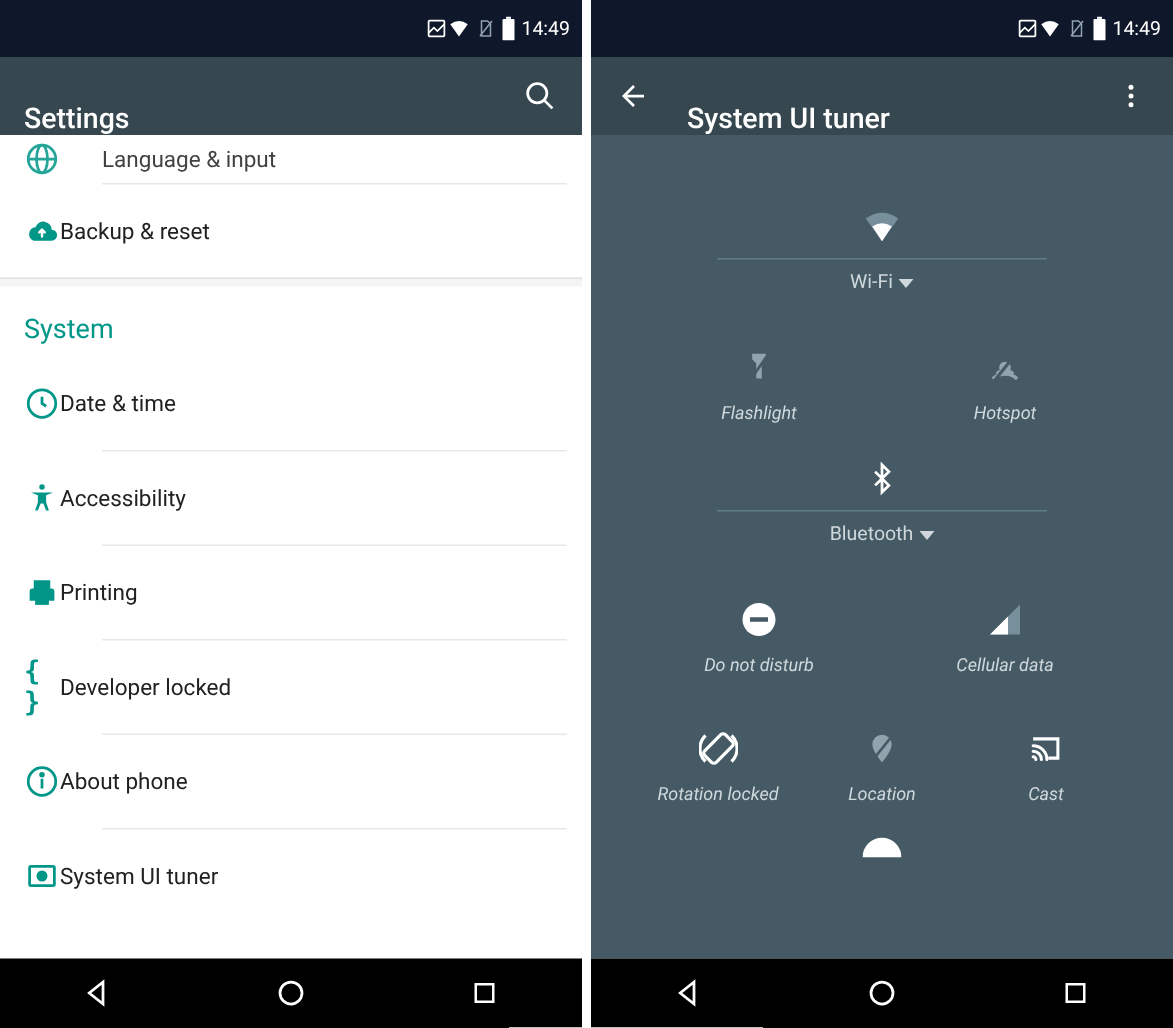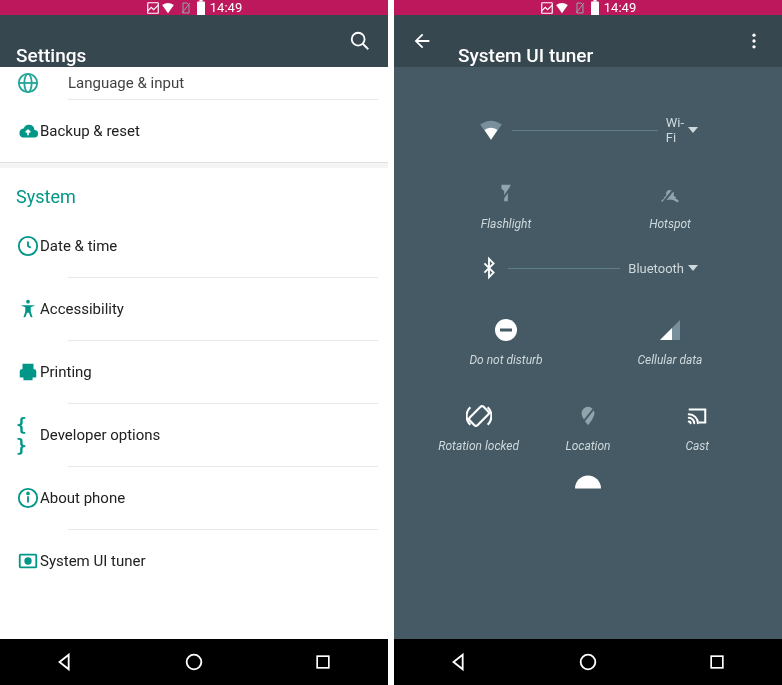--- a/index.html
+++ b/index.html
@@ -1,34 +1,34 @@
 <!DOCTYPE html>
 <html><head>
 <meta charset="utf-8">
 <style>
   * { margin: 0; padding: 0; box-sizing: border-box; font-family: Roboto, Arial, sans-serif; }
   body { background: #fff; width: 782px; height: 685px; display: flex; gap: 6px; }
   .phone { width: 388px; height: 685px; display: flex; flex-direction: column; background: #fff; position: relative; }
-  .status-bar { height: 15px; background: #be185d; color: #fff; display: flex; align-items: center; justify-content: center; padding: 0 8px; font-size: 13px; }
+  .status-bar { height: 38px; background: #0f172a; color: #fff; display: flex; align-items: center; justify-content: flex-end; padding: 0 8px; font-size: 13px; }
   .status-left, .status-right { display: flex; align-items: center; gap: 4px; }
   .app-bar { height: 52px; background: #37474f; color: #fff; display: flex; align-items: center; padding: 0 16px; gap: 24px; }
   .app-bar-title { font-size: 19px; font-weight: 500; flex: 1; margin-top: 28px; }
   .app-bar .icon-btn { width: 24px; height: 24px; display: flex; align-items: center; justify-content: center; cursor: pointer; }
   .content { flex: 1; overflow: hidden; background: #fff; }
   .nav-bar { height: 46px; background: #000; display: flex; align-items: center; justify-content: space-around; }
   .nav-btn { width: 28px; height: 28px; display: flex; align-items: center; justify-content: center; }
   .list-icon { width: 24px; height: 24px; display: flex; align-items: center; justify-content: center; flex-shrink: 0; }
   .list-label { font-size: 15px; color: #212121; }
   .section-header { padding: 14px 16px 8px; font-size: 18px; font-weight: 400; color: #009688; border-top: 1px solid #ddd; margin-top: 4px; }
   .settings-row { display: flex; align-items: center; height: 62px; padding: 0 16px; cursor: pointer; }
   .row-divider { height: 1px; background: #e8e8e8; margin-left: 68px; margin-right: 10px; }
   .partial-row { display: flex; align-items: center; height: 32px; padding: 0 16px; gap: 28px; }
   
   .tuner-content { flex: 1; background: #455a64; color: #b0bec5; padding: 30px 20px 0; display: flex; flex-direction: column; align-items: center; overflow: hidden; }
-  .tile-wide { display: flex; align-items: center; gap: 8px; padding: 18px 0; width: 220px; }
+  .tile-wide { display: flex; flex-direction: column; align-items: center; gap: 8px; padding: 18px 0; width: 220px; }
   .tile-wide-label { font-size: 13px; display: flex; align-items: center; gap: 4px; color: #cfd8dc; }
   .tile-divider { width: 220px; height: 1px; background: #607d8b; }
   .tile-row { display: flex; justify-content: space-around; width: 100%; padding: 6px 10px; }
   .tile { display: flex; flex-direction: column; align-items: center; gap: 10px; padding: 12px 6px; width: 100px; cursor: pointer; font-style: italic; }
   .tile-icon { width: 26px; height: 26px; display: flex; align-items: center; justify-content: center; }
   .tile-label { font-size: 12px; color: #cfd8dc; text-align: center; }
   svg { display: block; }
 </style>
 </head>
 <body>
@@ -131,21 +131,21 @@
           </svg>
       </div>
       <div class="list-label">Printing</div>
     </div>
     <div class="row-divider"></div>
 
     <div class="settings-row">
       <div class="list-icon">
         <span style="color:#009688;font-size:18px;font-weight:600;font-family:monospace">{ }</span>
       </div>
-      <div class="list-label">Developer options</div>
+      <div class="list-label">Developer locked</div>
     </div>
     <div class="row-divider"></div>
 
     <div class="settings-row">
       <div class="list-icon">
         <svg width="22" height="22" viewBox="0 0 24 24" fill="none" stroke="#009688" stroke-width="2">
             <circle cx="12" cy="12" r="10"></circle>
             <line x1="12" y1="10" x2="12" y2="17"></line>
             <circle cx="12" cy="7" r="1" fill="#009688"></circle>
           </svg>

